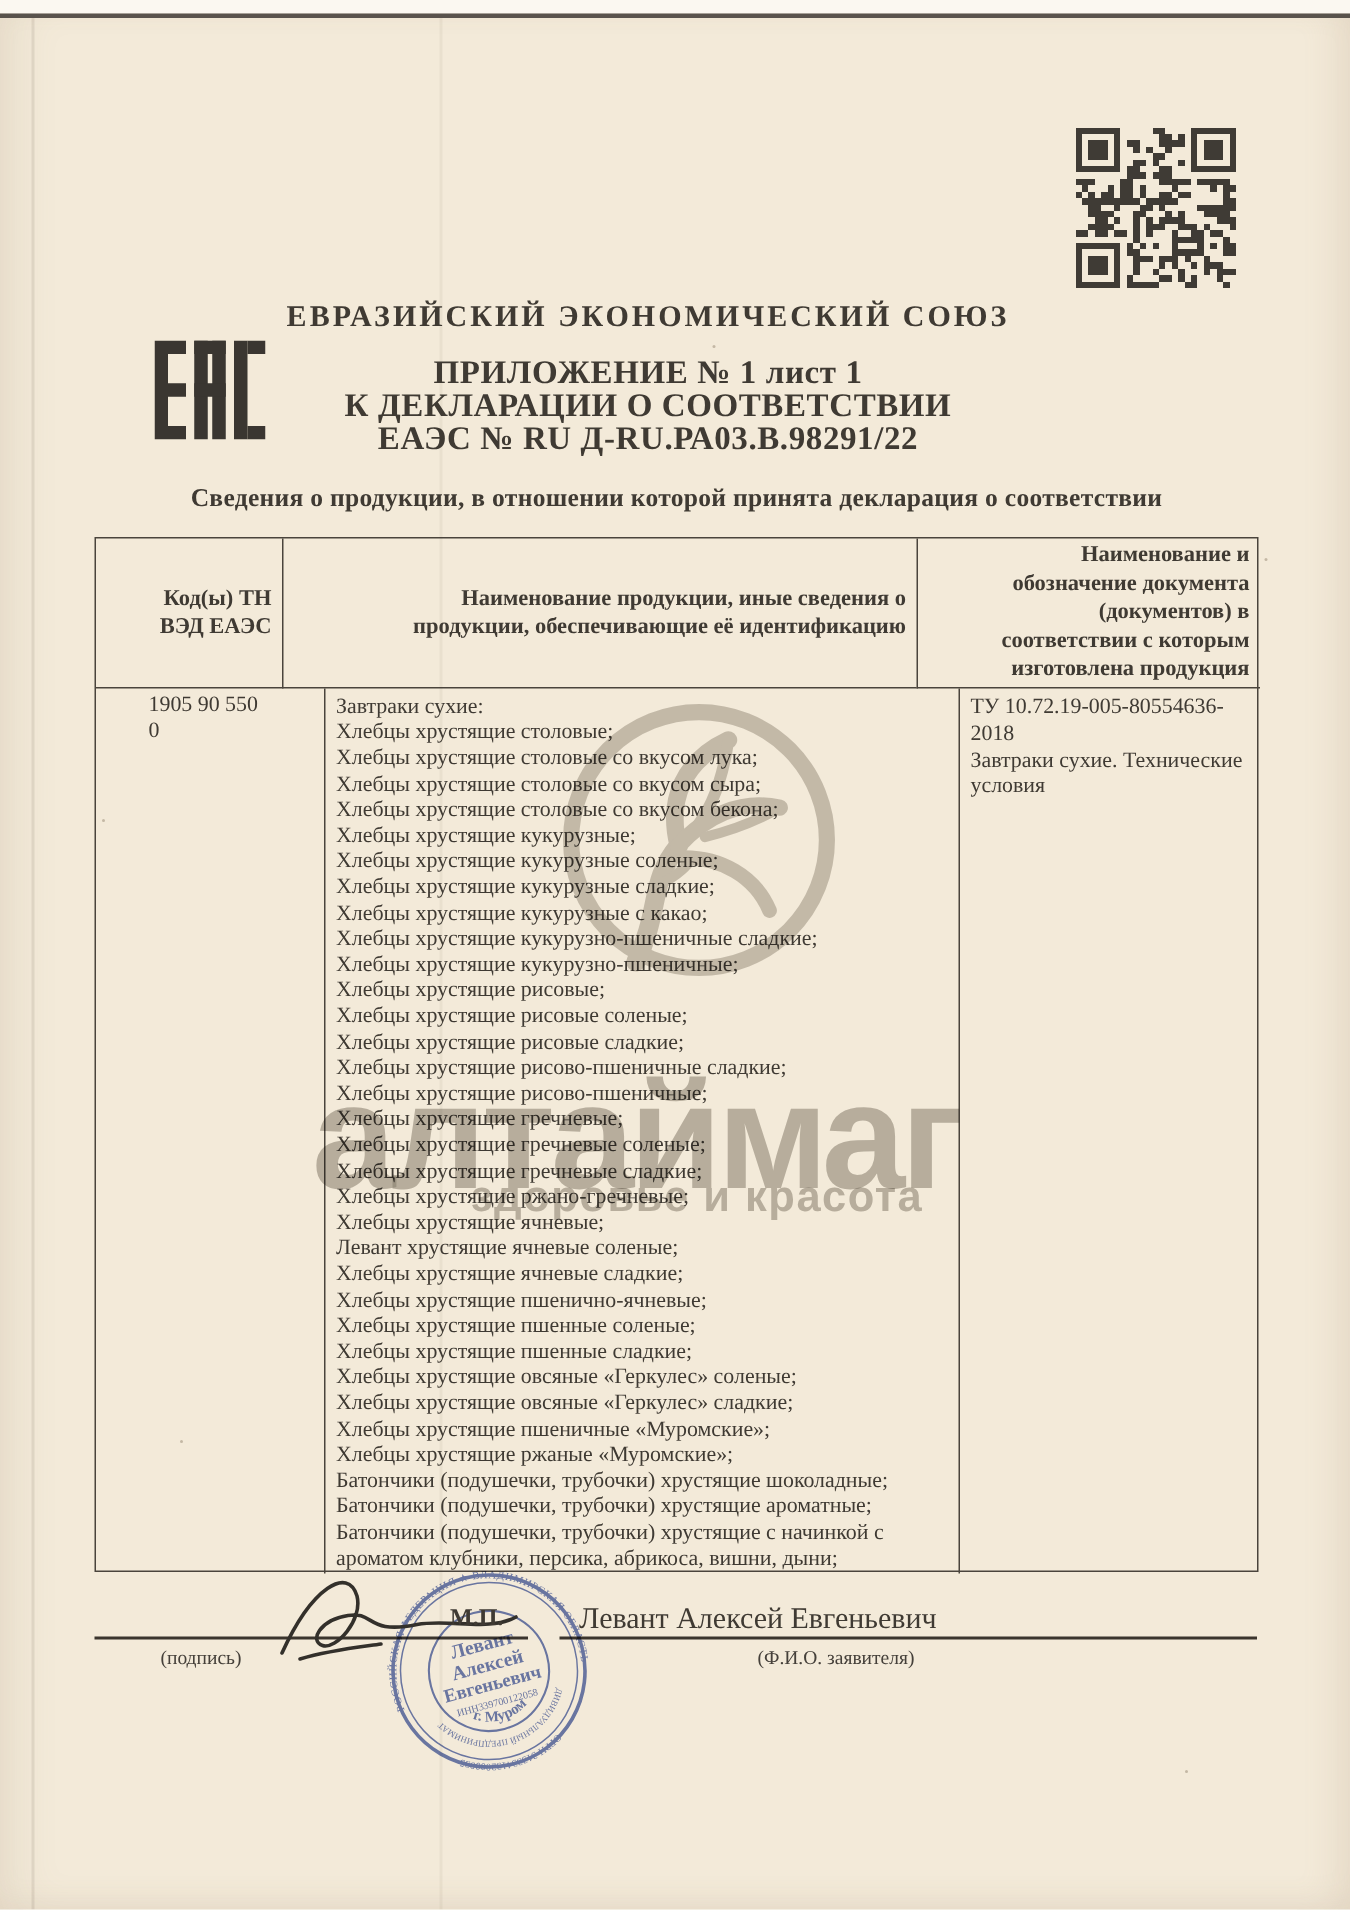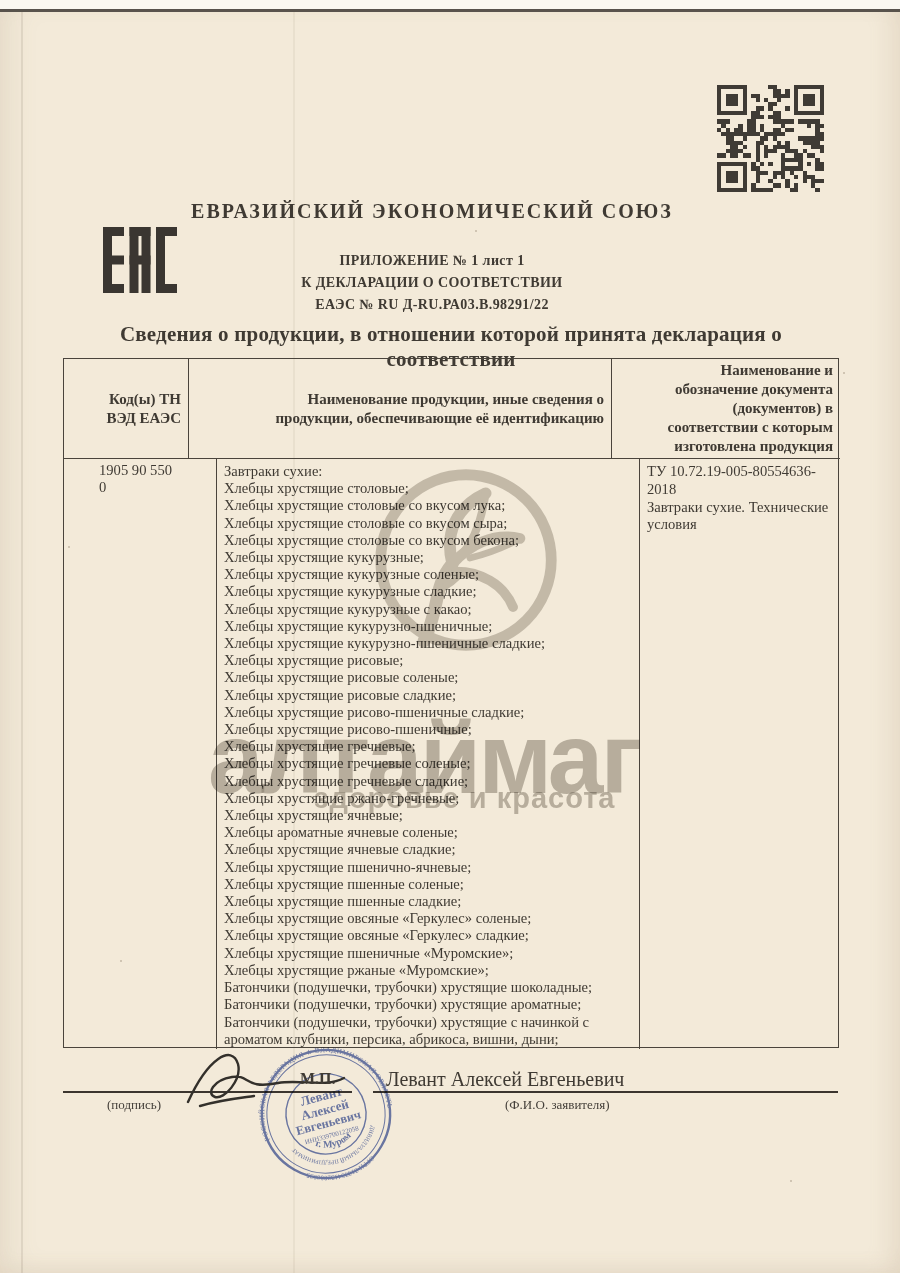--- a/index.html
+++ b/index.html
@@ -10,24 +10,24 @@
   .scan-strip{position:absolute;left:0;top:0;width:900px;height:9px;background:#fbf8f1;}
   .scan-line{position:absolute;left:0;top:9px;width:900px;height:3px;background:#3e3a35;opacity:.85;}
   .fold{position:absolute;top:12px;bottom:0;width:2px;background:rgba(100,85,65,.12);}
   .speck{position:absolute;width:2px;height:2px;border-radius:50%;background:rgba(110,92,70,.35);}
 
   .eac-logo{position:absolute;left:103px;top:227px;}
   .qr{position:absolute;left:717px;top:85px;width:107px;height:107px;}
 
   .title-block{position:absolute;left:0;top:200px;width:864px;text-align:center;}
   .union-title{font-size:20px;font-weight:bold;letter-spacing:2px;}
-  .subtitles{margin-top:27px;font-size:14px;font-weight:bold;line-height:22px;letter-spacing:.4px;}
+  .subtitles{margin-top:14px;font-size:22px;font-weight:bold;line-height:22px;letter-spacing:.4px;}
 
   .section-heading{position:absolute;left:63px;top:322px;width:776px;text-align:center;
-                   font-size:21px;font-weight:bold;letter-spacing:.2px;}
+                   font-size:17px;font-weight:bold;letter-spacing:.2px;}
 
   .doc-table{position:absolute;left:63px;top:358px;width:776px;height:690px;
              border:1.6px solid #4a443c;display:grid;
              grid-template-columns:124px 423px 229px;grid-template-rows:100px 590px;box-sizing:border-box;}
   .cell{box-sizing:border-box;border-left:1.4px solid #4a443c;padding:4px 7px;overflow:hidden;}
   .cell.first{border-left:none;}
   .cell.head{border-bottom:1.4px solid #4a443c;display:flex;flex-direction:column;
              justify-content:center;align-items:flex-end;text-align:center;
              font-weight:bold;font-size:15px;line-height:19px;}
   .cell.body{font-size:14.6px;line-height:17.2px;margin-left:28px;}
@@ -338,33 +338,33 @@
     <div class="cell body products">
         <div>Завтраки сухие:</div>
         <div>Хлебцы хрустящие столовые;</div>
         <div>Хлебцы хрустящие столовые со вкусом лука;</div>
         <div>Хлебцы хрустящие столовые со вкусом сыра;</div>
         <div>Хлебцы хрустящие столовые со вкусом бекона;</div>
         <div>Хлебцы хрустящие кукурузные;</div>
         <div>Хлебцы хрустящие кукурузные соленые;</div>
         <div>Хлебцы хрустящие кукурузные сладкие;</div>
         <div>Хлебцы хрустящие кукурузные с какао;</div>
+        <div>Хлебцы хрустящие кукурузно-пшеничные сладкие;</div>
         <div>Хлебцы хрустящие кукурузно-пшеничные;</div>
-        <div>Хлебцы хрустящие кукурузно-пшеничные сладкие;</div>
         <div>Хлебцы хрустящие рисовые;</div>
         <div>Хлебцы хрустящие рисовые соленые;</div>
         <div>Хлебцы хрустящие рисовые сладкие;</div>
         <div>Хлебцы хрустящие рисово-пшеничные сладкие;</div>
         <div>Хлебцы хрустящие рисово-пшеничные;</div>
         <div>Хлебцы хрустящие гречневые;</div>
         <div>Хлебцы хрустящие гречневые соленые;</div>
         <div>Хлебцы хрустящие гречневые сладкие;</div>
         <div>Хлебцы хрустящие ржано-гречневые;</div>
         <div>Хлебцы хрустящие ячневые;</div>
-        <div>Хлебцы ароматные ячневые соленые;</div>
+        <div>Левант хрустящие ячневые соленые;</div>
         <div>Хлебцы хрустящие ячневые сладкие;</div>
         <div>Хлебцы хрустящие пшенично-ячневые;</div>
         <div>Хлебцы хрустящие пшенные соленые;</div>
         <div>Хлебцы хрустящие пшенные сладкие;</div>
         <div>Хлебцы хрустящие овсяные «Геркулес» соленые;</div>
         <div>Хлебцы хрустящие овсяные «Геркулес» сладкие;</div>
         <div>Хлебцы хрустящие пшеничные «Муромские»;</div>
         <div>Хлебцы хрустящие ржаные «Муромские»;</div>
         <div>Батончики (подушечки, трубочки) хрустящие шоколадные;</div>
         <div>Батончики (подушечки, трубочки) хрустящие ароматные;</div>

